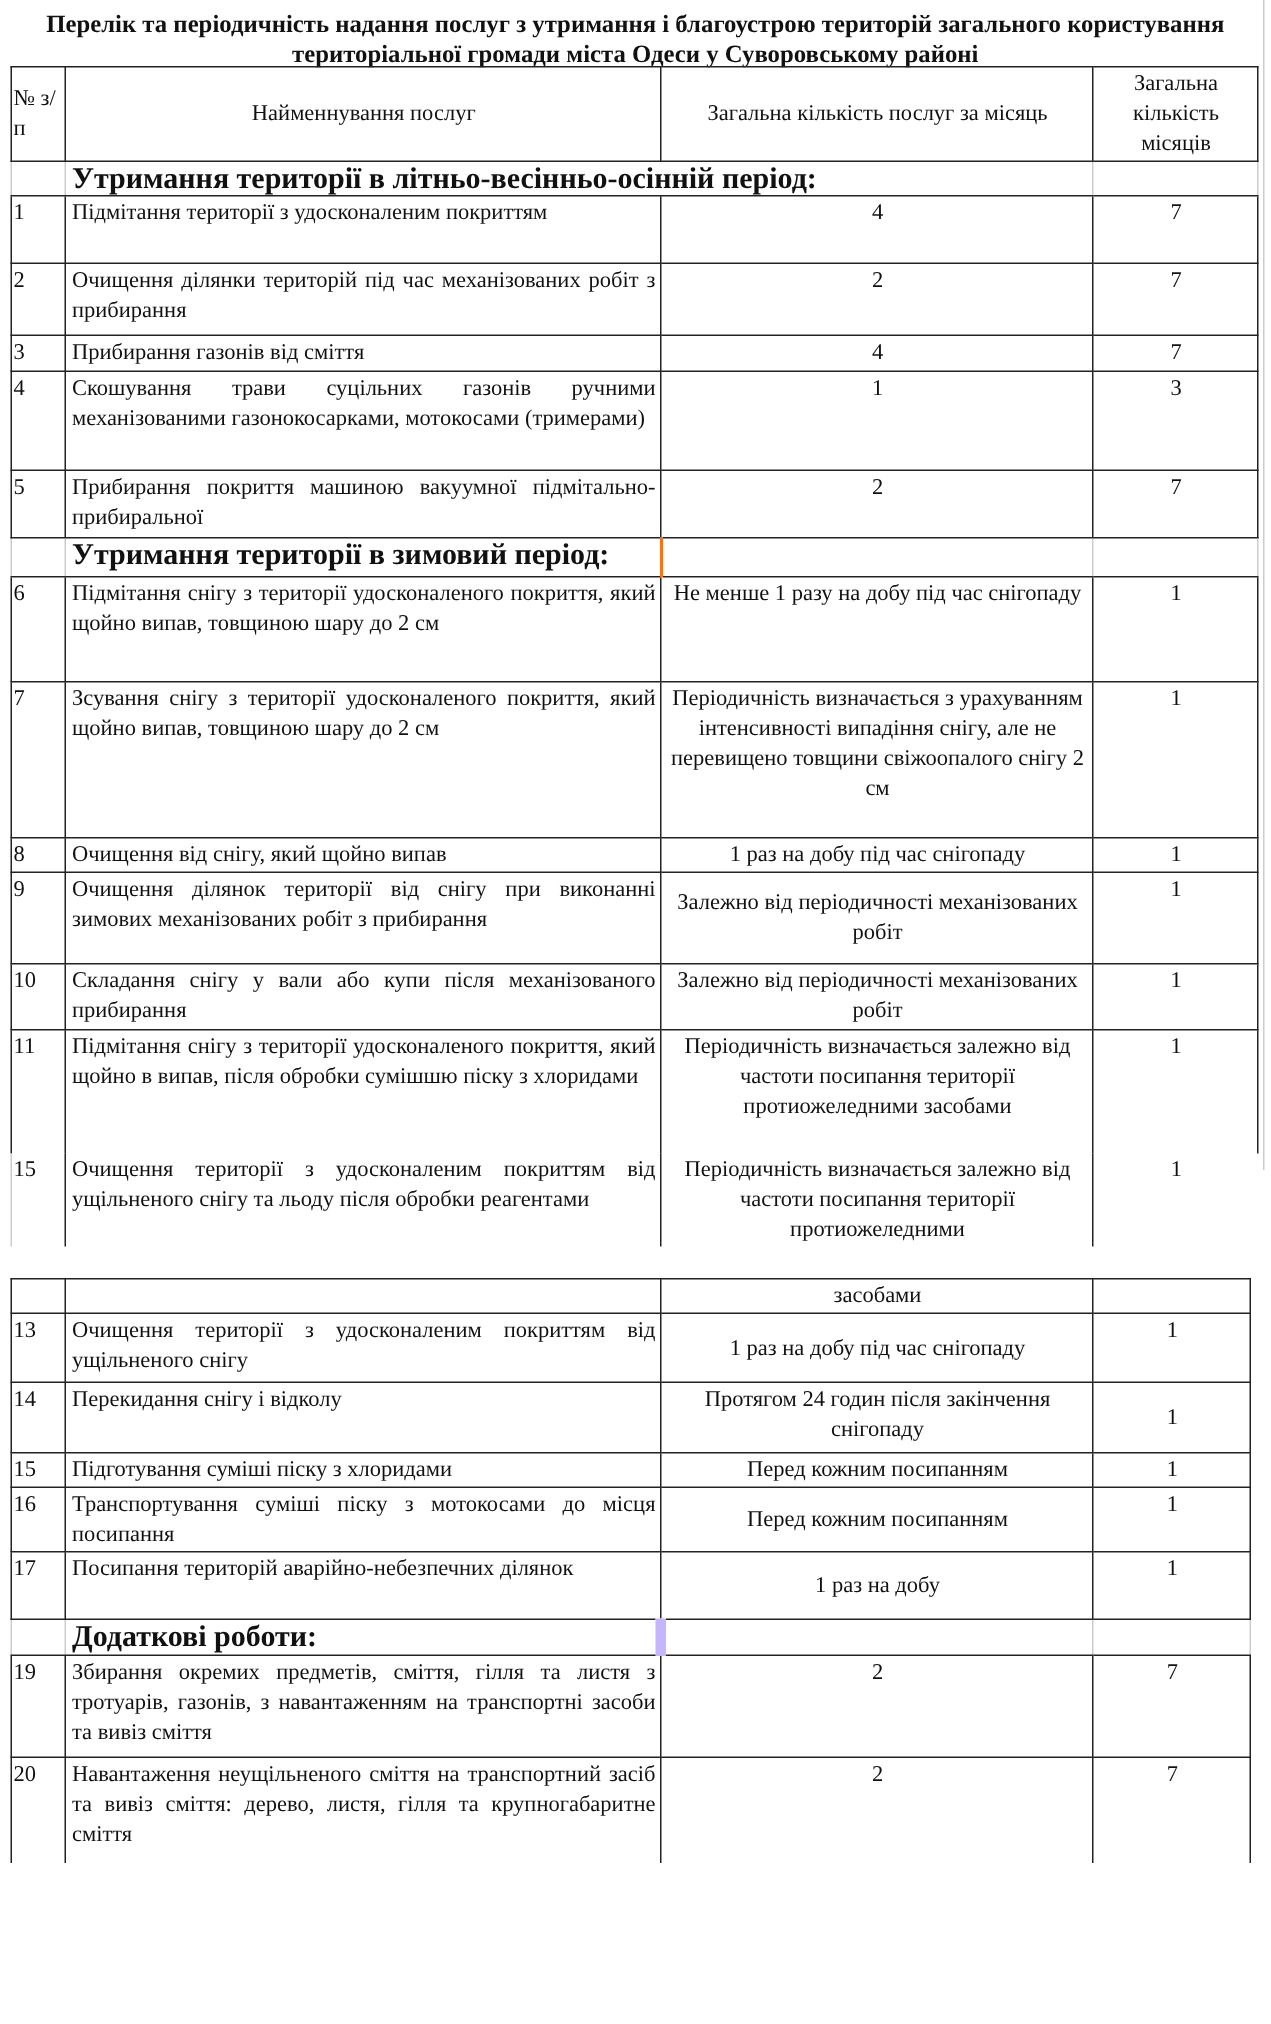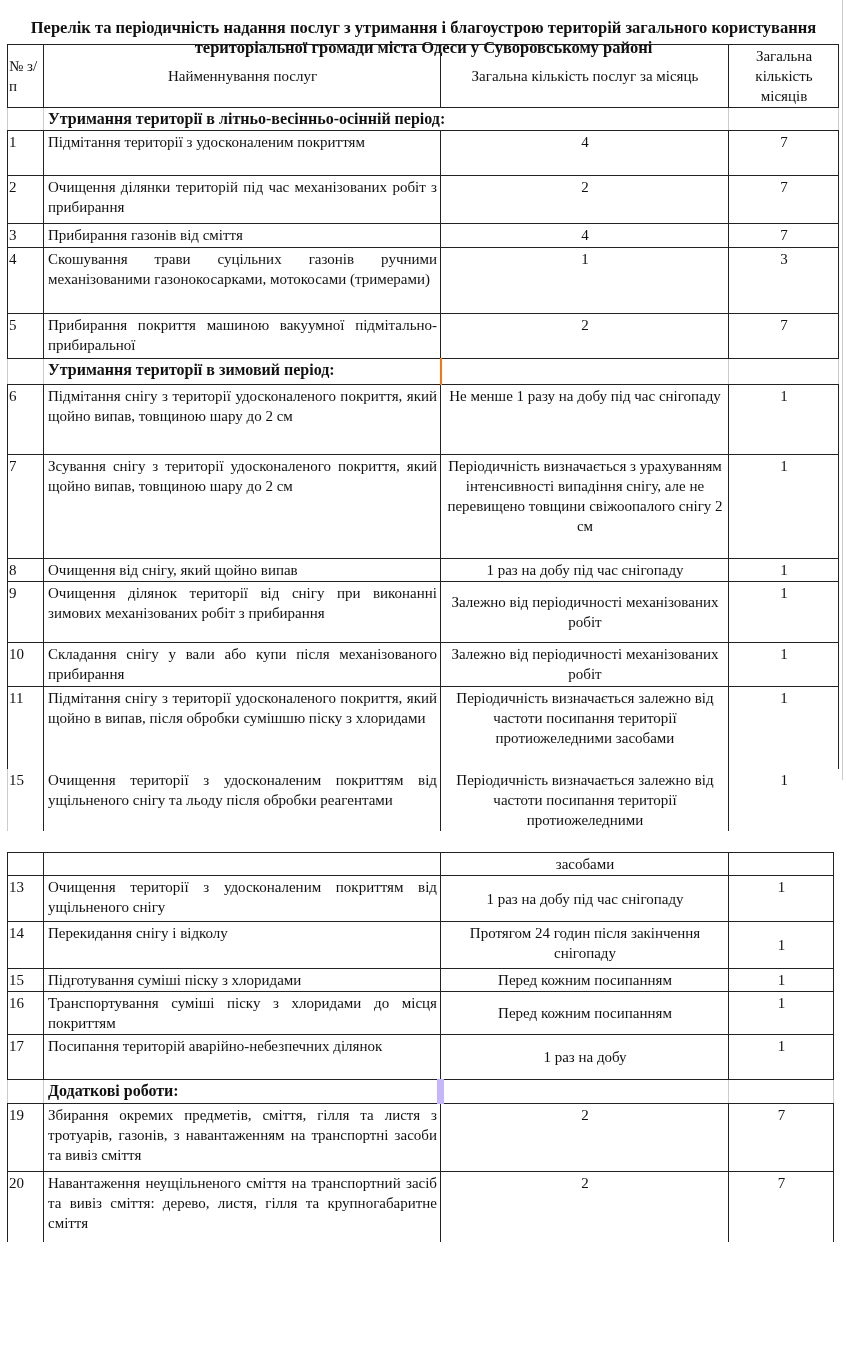--- a/index.html
+++ b/index.html
@@ -1,30 +1,30 @@
 <!DOCTYPE html>
 <html><head>
 <meta charset="utf-8">
 <style>
   html, body { margin:0; padding:0; background:#ffffff; }
   body { width:847px; height:1349px; position:relative; overflow:hidden;
          font-family:"Liberation Serif", "DejaVu Serif", serif; color:#111; }
-  .title { position:absolute; left:0; top:16px; width:847px; height:44px;
+  .title { position:absolute; left:0; top:4px; width:847px; height:44px;
            text-align:center; font-weight:bold; font-size:16.5px; line-height:20px;
            padding-top:2px; box-sizing:border-box; }
   table { border-collapse:collapse; position:absolute; table-layout:fixed; }
   td { border:1px solid #222; vertical-align:top; font-size:15px; line-height:20px;
        padding:1px 3px 1px 4px; box-sizing:border-box; }
   td.num { padding-left:1px; }
   td.name { text-align:justify; text-align-last:left; }
   td.c { text-align:center; }
   td.mid { vertical-align:middle; }
   .hdr td { vertical-align:middle; text-align:center; font-size:15px; line-height:20px; }
   .hdr td.num { text-align:left; }
-  .sec td { font-weight:bold; font-size:16px; border-left-color:#ccc; border-right-color:#ccc; }
+  .sec td { font-weight:bold; font-size:20px; border-left-color:#ccc; border-right-color:#ccc; }
   .sec td.sec-title { border-left:1px solid #222; }
   .sec td.empty-r { border-right:1px solid #ccc; }
   #t1 { left:7px; top:44px; width:831px; }
   #t2 { left:7px; top:852px; width:826px; }
   .edge { position:absolute; width:1px; background:#ccc; }
 </style>
 </head>
 <body>
 
 <div class="title">
@@ -158,21 +158,21 @@
     <td class="c mid">1</td>
   </tr>
   <tr style="height:23px">
     <td class="num">15</td>
     <td class="name">Підготування суміші піску з хлоридами</td>
     <td class="c">Перед кожним посипанням</td>
     <td class="c">1</td>
   </tr>
   <tr style="height:42px">
     <td class="num">16</td>
-    <td class="name">Транспортування суміші піску з хлоридами до місця покриттям</td>
+    <td class="name">Транспортування суміші піску з мотокосами до місця посипання</td>
     <td class="c mid">Перед кожним посипанням</td>
     <td class="c">1</td>
   </tr>
   <tr style="height:45px">
     <td class="num">17</td>
     <td class="name">Посипання територій аварійно-небезпечних ділянок</td>
     <td class="c mid">1 раз на добу</td>
     <td class="c">1</td>
   </tr>
   <tr class="sec" style="height:24px">

